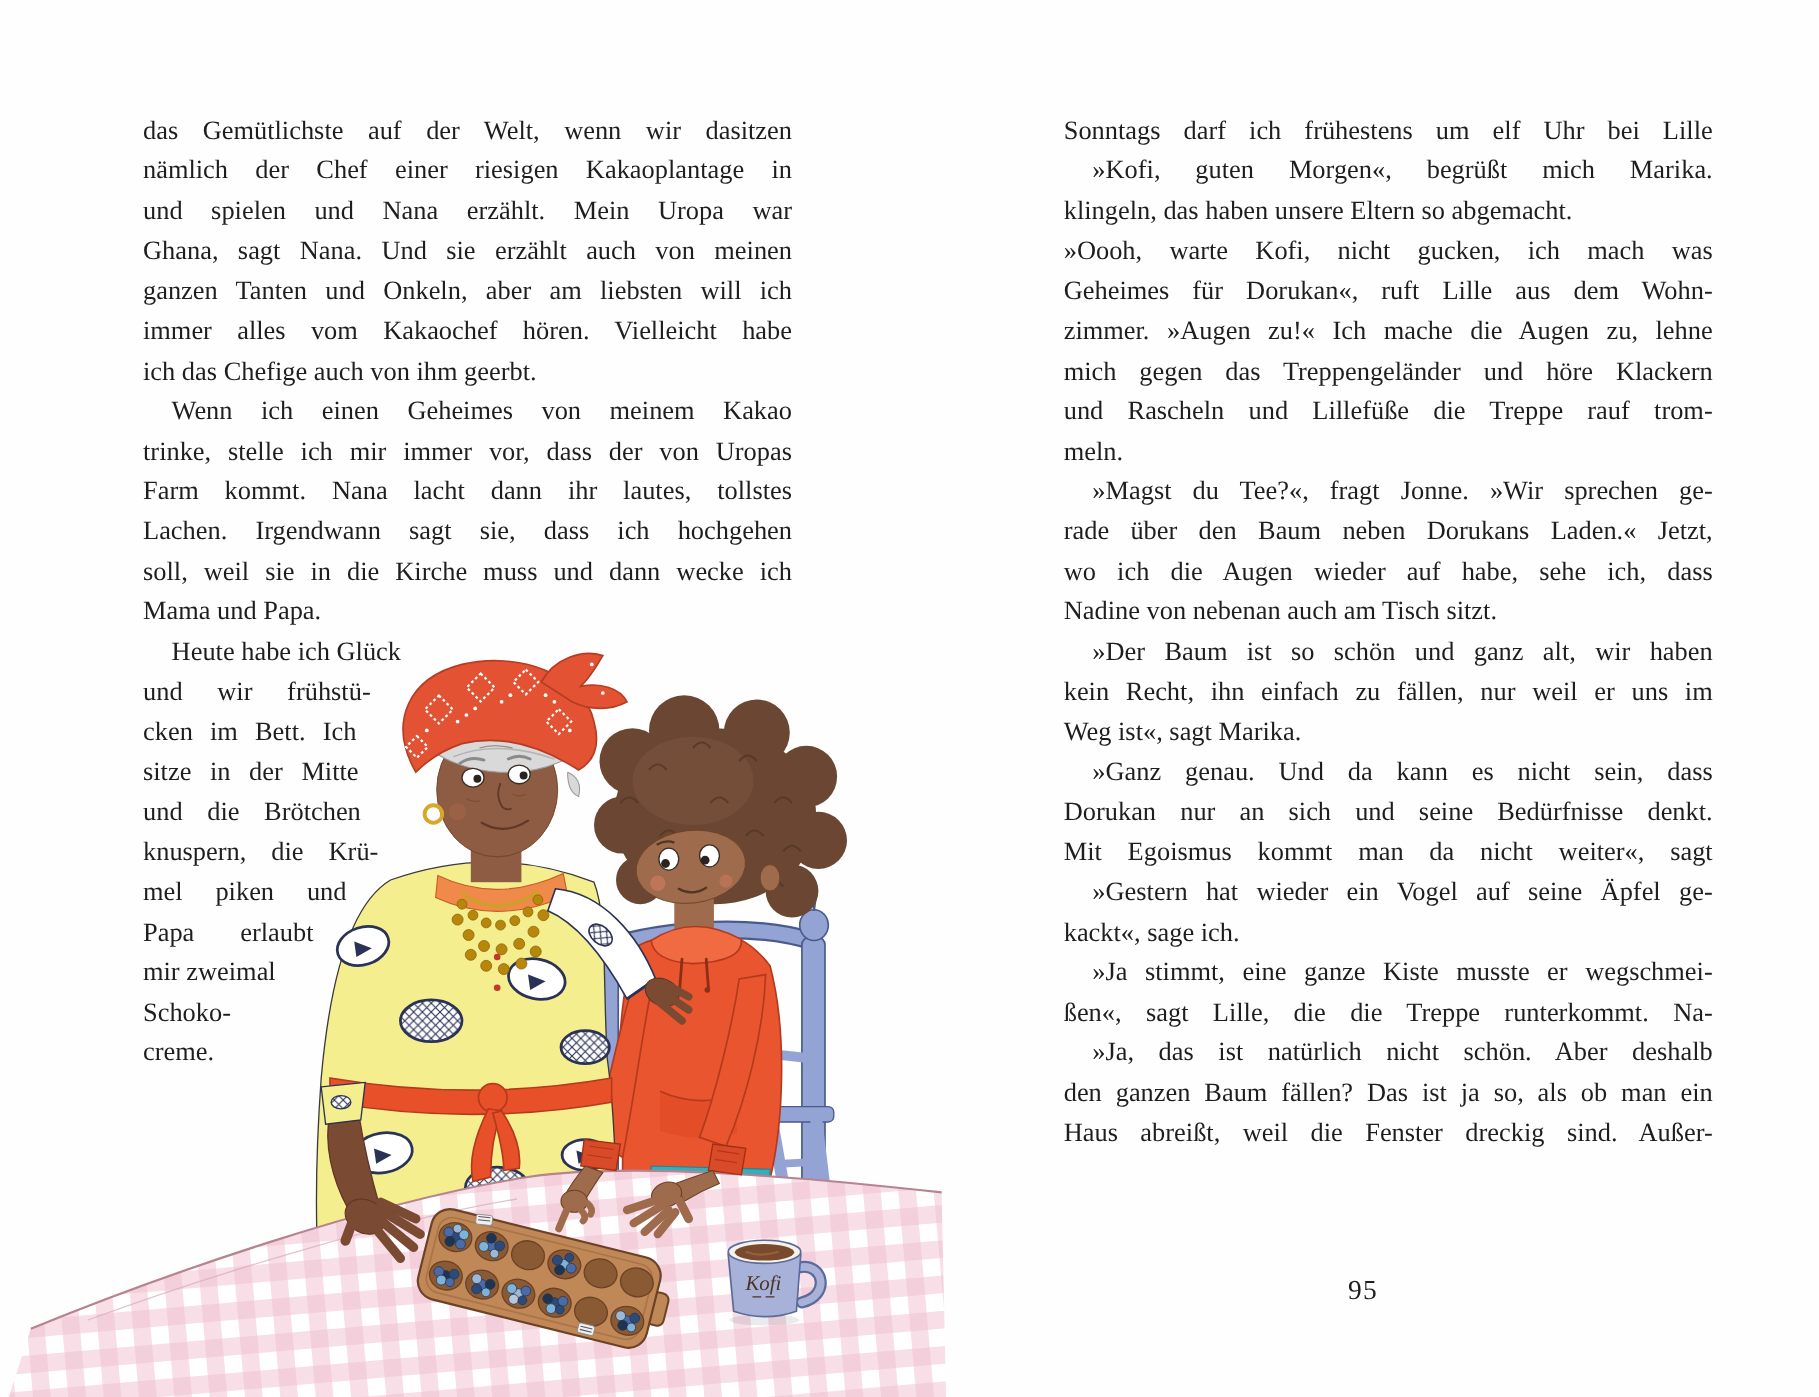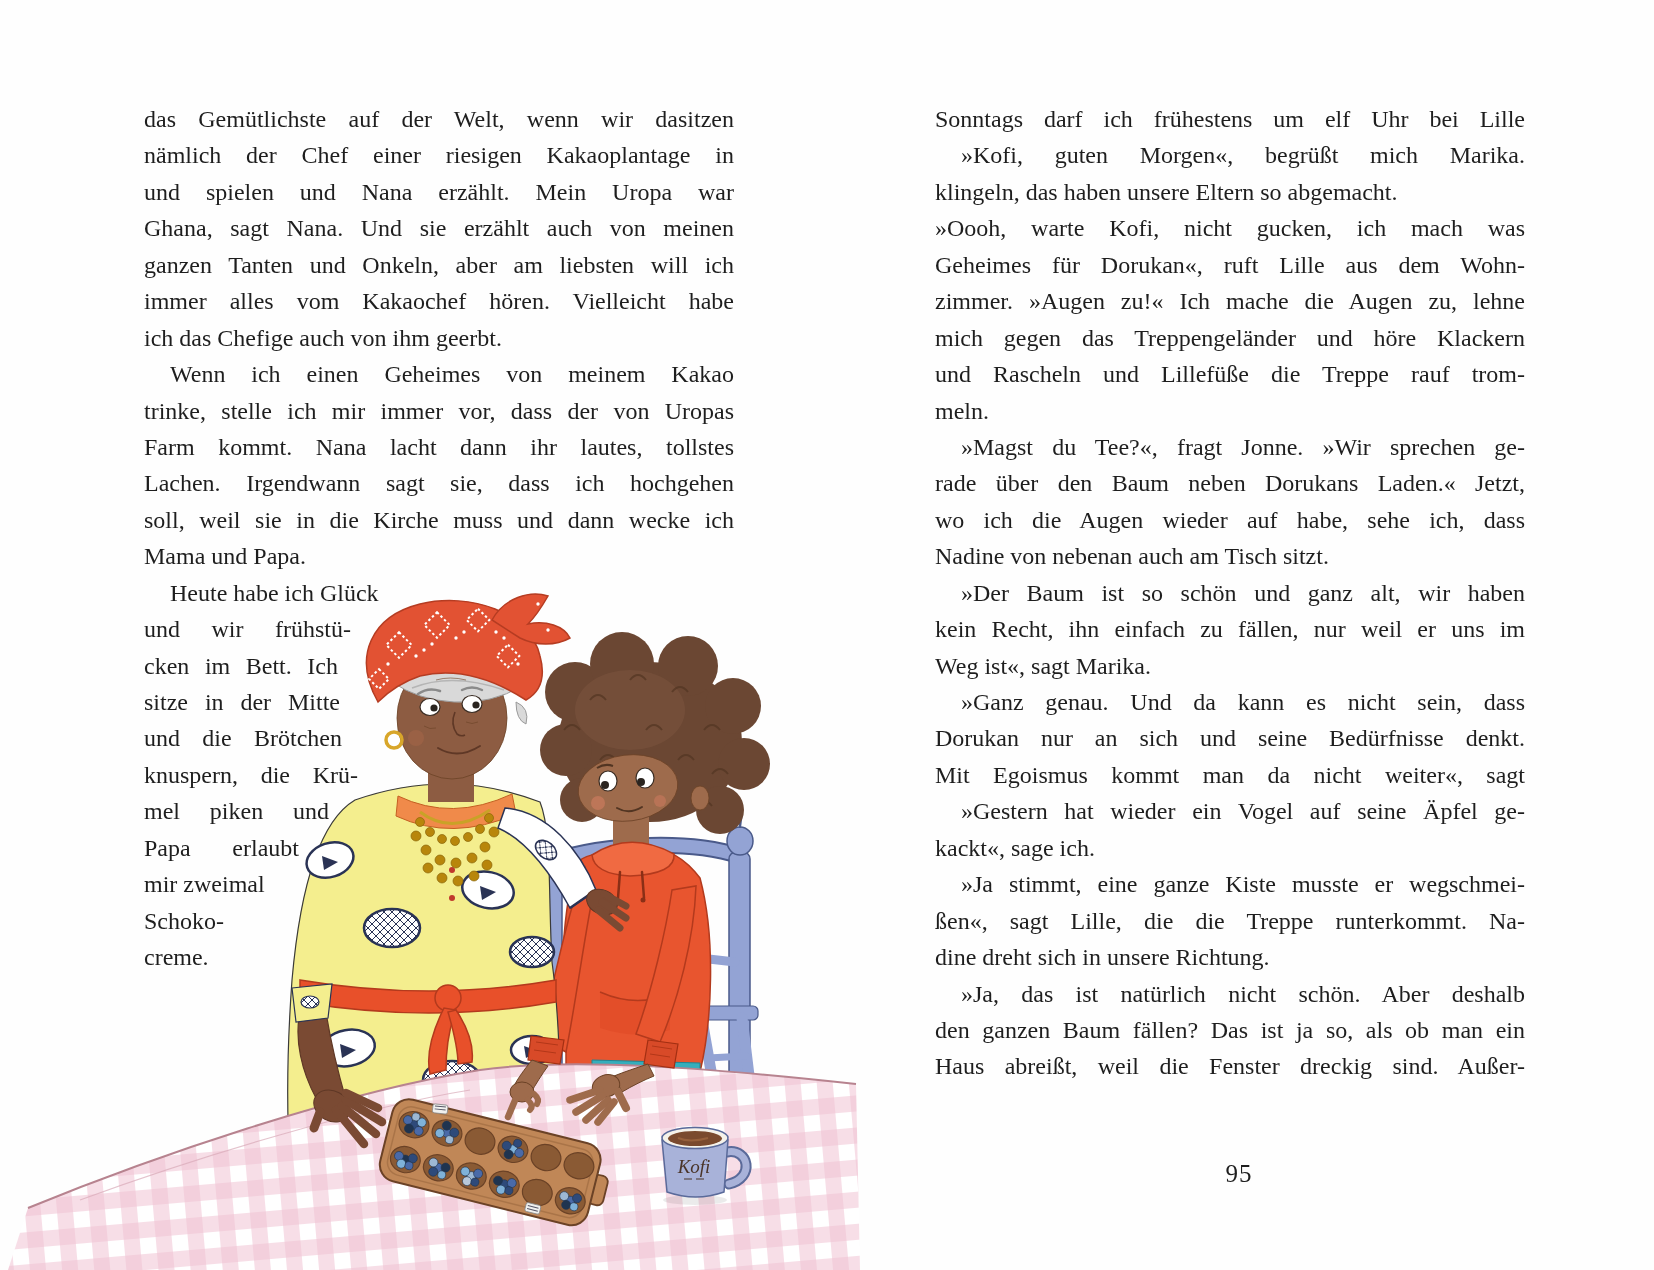--- a/index.html
+++ b/index.html
@@ -1,21 +1,21 @@
 <!DOCTYPE html>
 <html lang="de"><head>
 <meta charset="utf-8">
 <title>Book spread</title>
 <style>
   html,body{margin:0;padding:0;background:#ffffff;}
   .spread{position:relative;width:1654px;height:1270px;background:#fefefe;overflow:hidden;
           font-family:"Liberation Serif","DejaVu Serif",serif;color:#1e1e1e;}
   .col{position:absolute;width:590px;font-size:24px;line-height:36.45px;}
-  .col-left{left:144px;top:101px;}
-  .col-right{left:935px;top:101px;}
+  .col-left{left:130px;top:101px;}
+  .col-right{left:967px;top:101px;}
   .ln{height:36.45px;white-space:nowrap;}
   .ln.j{white-space:normal;text-align:justify;text-align-last:justify;}
   .ln.i{text-indent:26px;}
   .pageno{position:absolute;left:944px;width:590px;top:1160px;text-align:center;
           font-size:25px;letter-spacing:1px;}
   svg text{font-family:"Liberation Serif","DejaVu Serif",serif;}
   .illus{position:absolute;left:0;top:560px;}
 </style>
 </head>
 <body>
@@ -66,21 +66,20 @@
     <div class="ln j i">»Der Baum ist so schön und ganz alt, wir haben</div>
     <div class="ln j">kein Recht, ihn einfach zu fällen, nur weil er uns im</div>
     <div class="ln">Weg ist«, sagt Marika.</div>
     <div class="ln j i">»Ganz genau. Und da kann es nicht sein, dass</div>
     <div class="ln j">Dorukan nur an sich und seine Bedürfnisse denkt.</div>
     <div class="ln j">Mit Egoismus kommt man da nicht weiter«, sagt</div>
     <div class="ln j i">»Gestern hat wieder ein Vogel auf seine Äpfel ge-</div>
     <div class="ln">kackt«, sage ich.</div>
     <div class="ln j i">»Ja stimmt, eine ganze Kiste musste er wegschmei-</div>
     <div class="ln j">ßen«, sagt Lille, die die Treppe runterkommt. Na-</div>
-    <div class="ln">dine dreht sich in unsere Richtung.</div>
     <div class="ln j i">»Ja, das ist natürlich nicht schön. Aber deshalb</div>
     <div class="ln j">den ganzen Baum fällen? Das ist ja so, als ob man ein</div>
     <div class="ln j">Haus abreißt, weil die Fenster dreckig sind. Außer-</div>
   </div>
 
   <div class="pageno">95</div>
 
   <svg class="illus" width="870" height="710" viewBox="0 0 870 710" aria-hidden="true">
     <defs>
       <pattern id="gingham" width="32" height="32" patternUnits="userSpaceOnUse" patternTransform="rotate(-5)">

